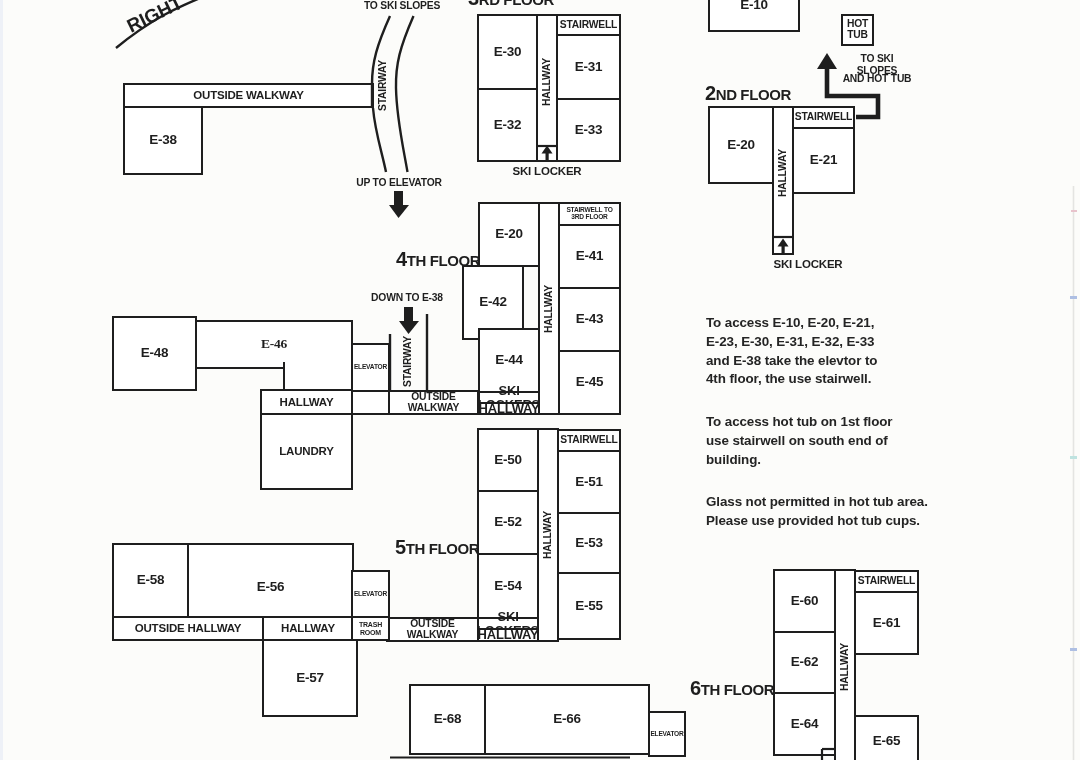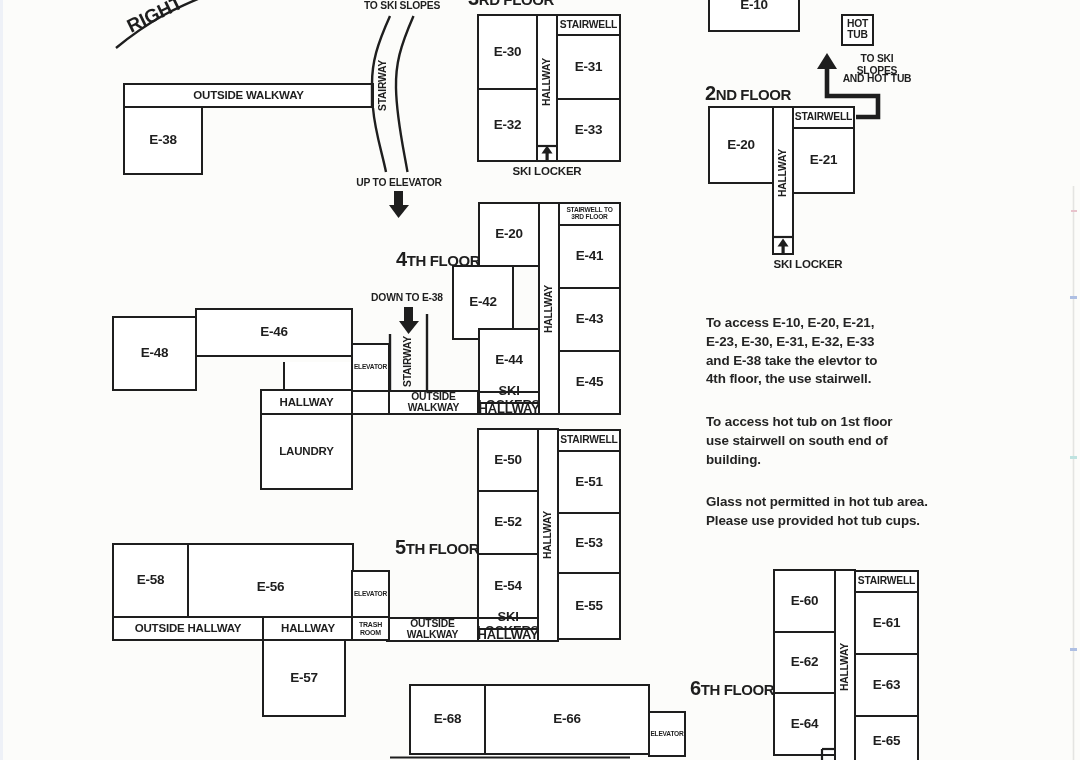--- a/index.html
+++ b/index.html
@@ -90,21 +90,21 @@
     </div>
   <div class="label fs12" style="left:770px;top:258px;width:76px;height:13px;">SKI LOCKER</div>
 
   <div class="floor-heading" style="left:396px;top:248px;">4TH FLOOR</div>
   <div class="label fs10" style="left:363px;top:292px;width:88px;height:12px;">DOWN TO E-38</div>
   <div class="label fs10 vtext" style="left:396px;top:334px;width:24px;height:56px;">STAIRWAY</div>
 
   <div class="room" style="left:478px;top:202px;width:62px;height:65px;">
       <span>E-20</span>
     </div>
-  <div class="room" style="left:452px;top:265px;width:62px;height:75px;">
+  <div class="room" style="left:462px;top:265px;width:62px;height:75px;">
       <span>E-42</span>
     </div>
   <div class="room" style="left:478px;top:328px;width:62px;height:65px;">
       <span>E-44</span>
     </div>
   <div class="room fs10" style="left:538px;top:202px;width:22px;height:213px;">
       <span class="vtext">HALLWAY</span>
     </div>
   <div class="room fs65" style="left:558px;top:202px;width:63px;height:24px;">
       <span style="width:52px;">STAIRWELL TO 3RD FLOOR</span>
@@ -121,21 +121,21 @@
   <div class="room fs8" style="left:478px;top:391px;width:62px;height:13px;">
       <span>SKI LOCKERS</span>
     </div>
   <div class="room fs8" style="left:478px;top:402px;width:62px;height:13px;">
       <span>HALLWAY</span>
     </div>
 
   <div class="room" style="left:112px;top:316px;width:85px;height:75px;">
       <span>E-48</span>
     </div>
-  <div class="room" style="left:195px;top:308px;width:158px;height:49px;">
+  <div class="room" style="left:195px;top:320px;width:158px;height:49px;font-family:Liberation Serif, serif;">
       <span>E-46</span>
     </div>
   <div class="room" style="left:283px;top:362px;width:70px;height:29px;border-top:none;"></div>
   <div class="room fs65" style="left:351px;top:343px;width:39px;height:49px;">
       <span>ELEVATOR</span>
     </div>
   <div class="room fs12" style="left:260px;top:389px;width:93px;height:26px;">
       <span>HALLWAY</span>
     </div>
   <div class="room" style="left:351px;top:390px;width:41px;height:25px;"></div>
@@ -204,21 +204,21 @@
     </div>
   <div class="room fs12" style="left:112px;top:616px;width:152px;height:25px;">
       <span>OUTSIDE HALLWAY</span>
     </div>
   <div class="room fs12" style="left:262px;top:616px;width:92px;height:25px;">
       <span>HALLWAY</span>
     </div>
   <div class="room fs7" style="left:351px;top:616px;width:39px;height:25px;">
       <span style="width:28px;">TRASH ROOM</span>
     </div>
-  <div class="room" style="left:262px;top:639px;width:84px;height:78px;">
+  <div class="room" style="left:262px;top:639px;width:96px;height:78px;">
       <span>E-57</span>
     </div>
 
   <div class="floor-heading" style="left:690px;top:677px;">6TH FLOOR</div>
   <div class="room" style="left:773px;top:569px;width:63px;height:64px;">
       <span>E-60</span>
     </div>
   <div class="room" style="left:773px;top:631px;width:63px;height:63px;">
       <span>E-62</span>
     </div>
@@ -226,23 +226,20 @@
       <span>E-64</span>
     </div>
   <div class="room fs10" style="left:834px;top:569px;width:22px;height:195px;">
       <span class="vtext">HALLWAY</span>
     </div>
   <div class="room fs10" style="left:854px;top:570px;width:65px;height:23px;">
       <span>STAIRWELL</span>
     </div>
   <div class="room" style="left:854px;top:591px;width:65px;height:64px;">
       <span>E-61</span>
-    </div>
-  <div class="room" style="left:854px;top:653px;width:65px;height:64px;">
-      <span>E-63</span>
     </div>
   <div class="room" style="left:854px;top:715px;width:65px;height:52px;">
       <span>E-65</span>
     </div>
   <div class="room" style="left:409px;top:684px;width:77px;height:71px;">
       <span>E-68</span>
     </div>
   <div class="room" style="left:484px;top:684px;width:166px;height:71px;">
       <span>E-66</span>
     </div>

